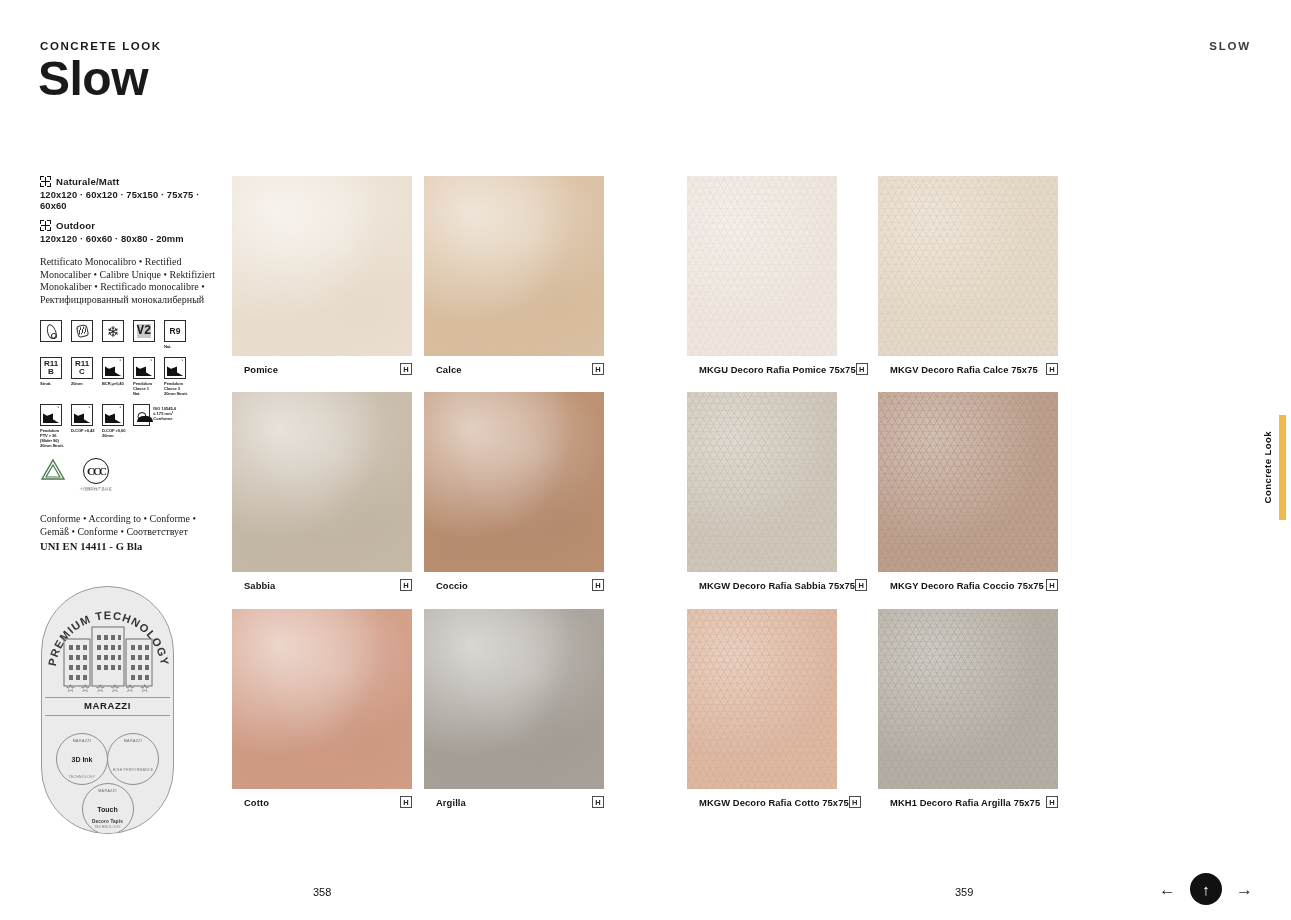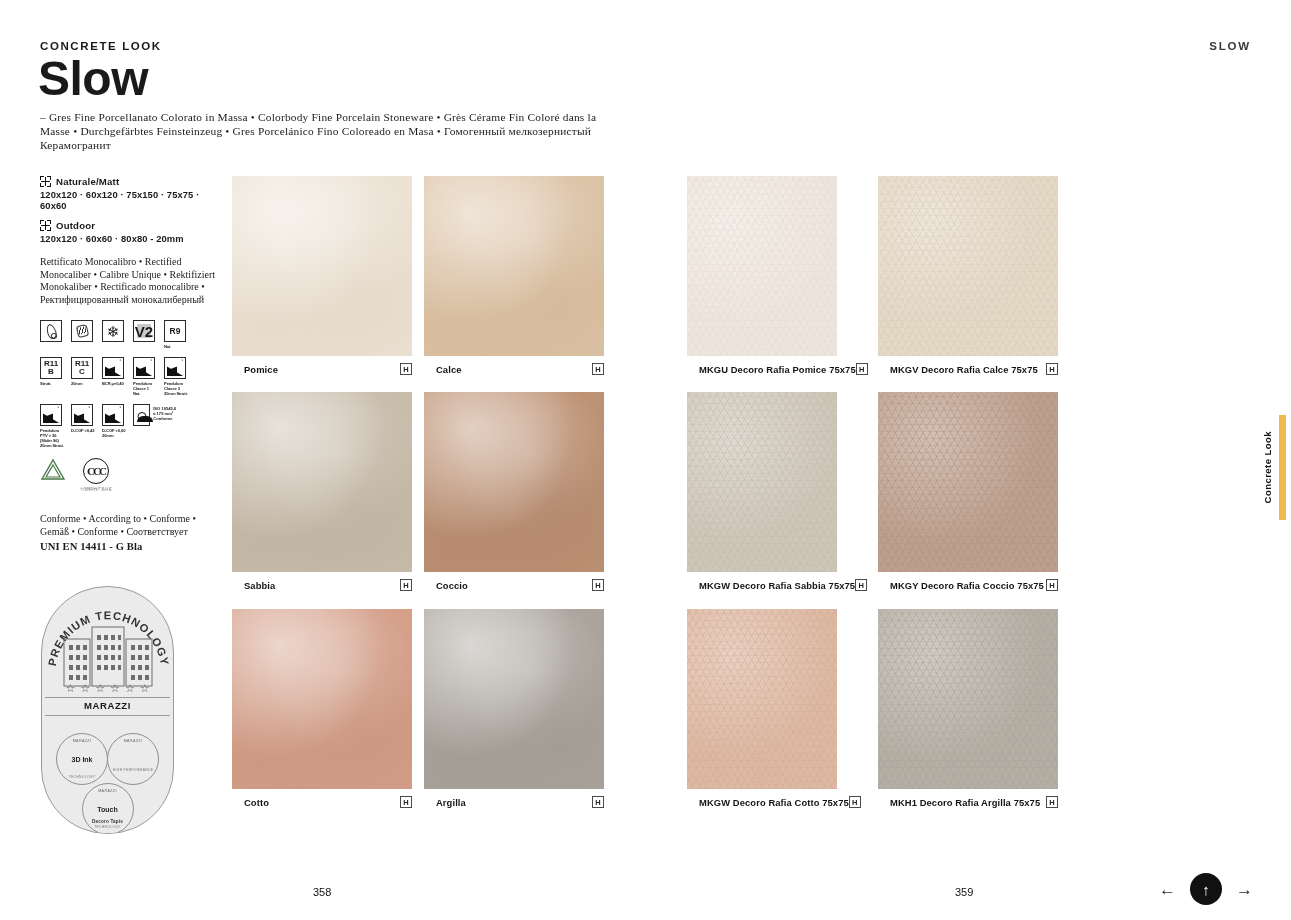--- a/index.html
+++ b/index.html
@@ -99,21 +99,21 @@
   }
   .g-hand::after{
     content:""; position:absolute; width:8px; height:7px;
     background:
       repeating-linear-gradient(115deg,#333 0 1px,transparent 1px 2.6px);
     transform: translate(0px,-1px) rotate(-12deg);
   }
   .snowflake { font-size: 15px; line-height: 1; font-weight: 400; }
   .v2 { position: relative; }
   .v2 .bg { position:absolute; left:3px; top:3px; right:3px; bottom:3px; background:#c9c9c9; }
-  .v2 .tx { position: relative; font-size: 15px; font-weight: 700; }
+  .v2 .tx { position: relative; font-size: 12px; font-weight: 700; font-family: Liberation Mono, monospace; }
 
   
   .wedge { position: relative; width: 22px; height: 22px; }
   .wedge .slope {
     position:absolute; left:2px; bottom:3px; width:17px; height:10px;
     background:#111;
     clip-path: polygon(0 100%, 100% 0, 100% 100%);
     transform: scaleX(-1);
   }
   .wedge .tri {
@@ -226,21 +226,20 @@
   }
 </style>
 </head>
 <body>
 
 <div class="page">
 
   <div class="eyebrow">CONCRETE LOOK</div>
   <div class="eyebrow-right">SLOW</div>
   <div class="brand-title">Slow</div>
-  <div class="subtitle">– Gres Fine Porcellanato Colorato in Massa • Colorbody Fine Porcelain Stoneware • Grès Cérame Fin Coloré dans la Masse • Durchgefärbtes Feinsteinzeug • Gres Porcelánico Fino Coloreado en Masa • Гомогенный мелкозернистый Керамогранит</div>
 
   <div class="specs">
 
     <div class="spec-group">
       <div class="spec-head">
         <span class="finish-icon">
             <i></i>
             <i></i>
             <i></i>
             <i></i>

